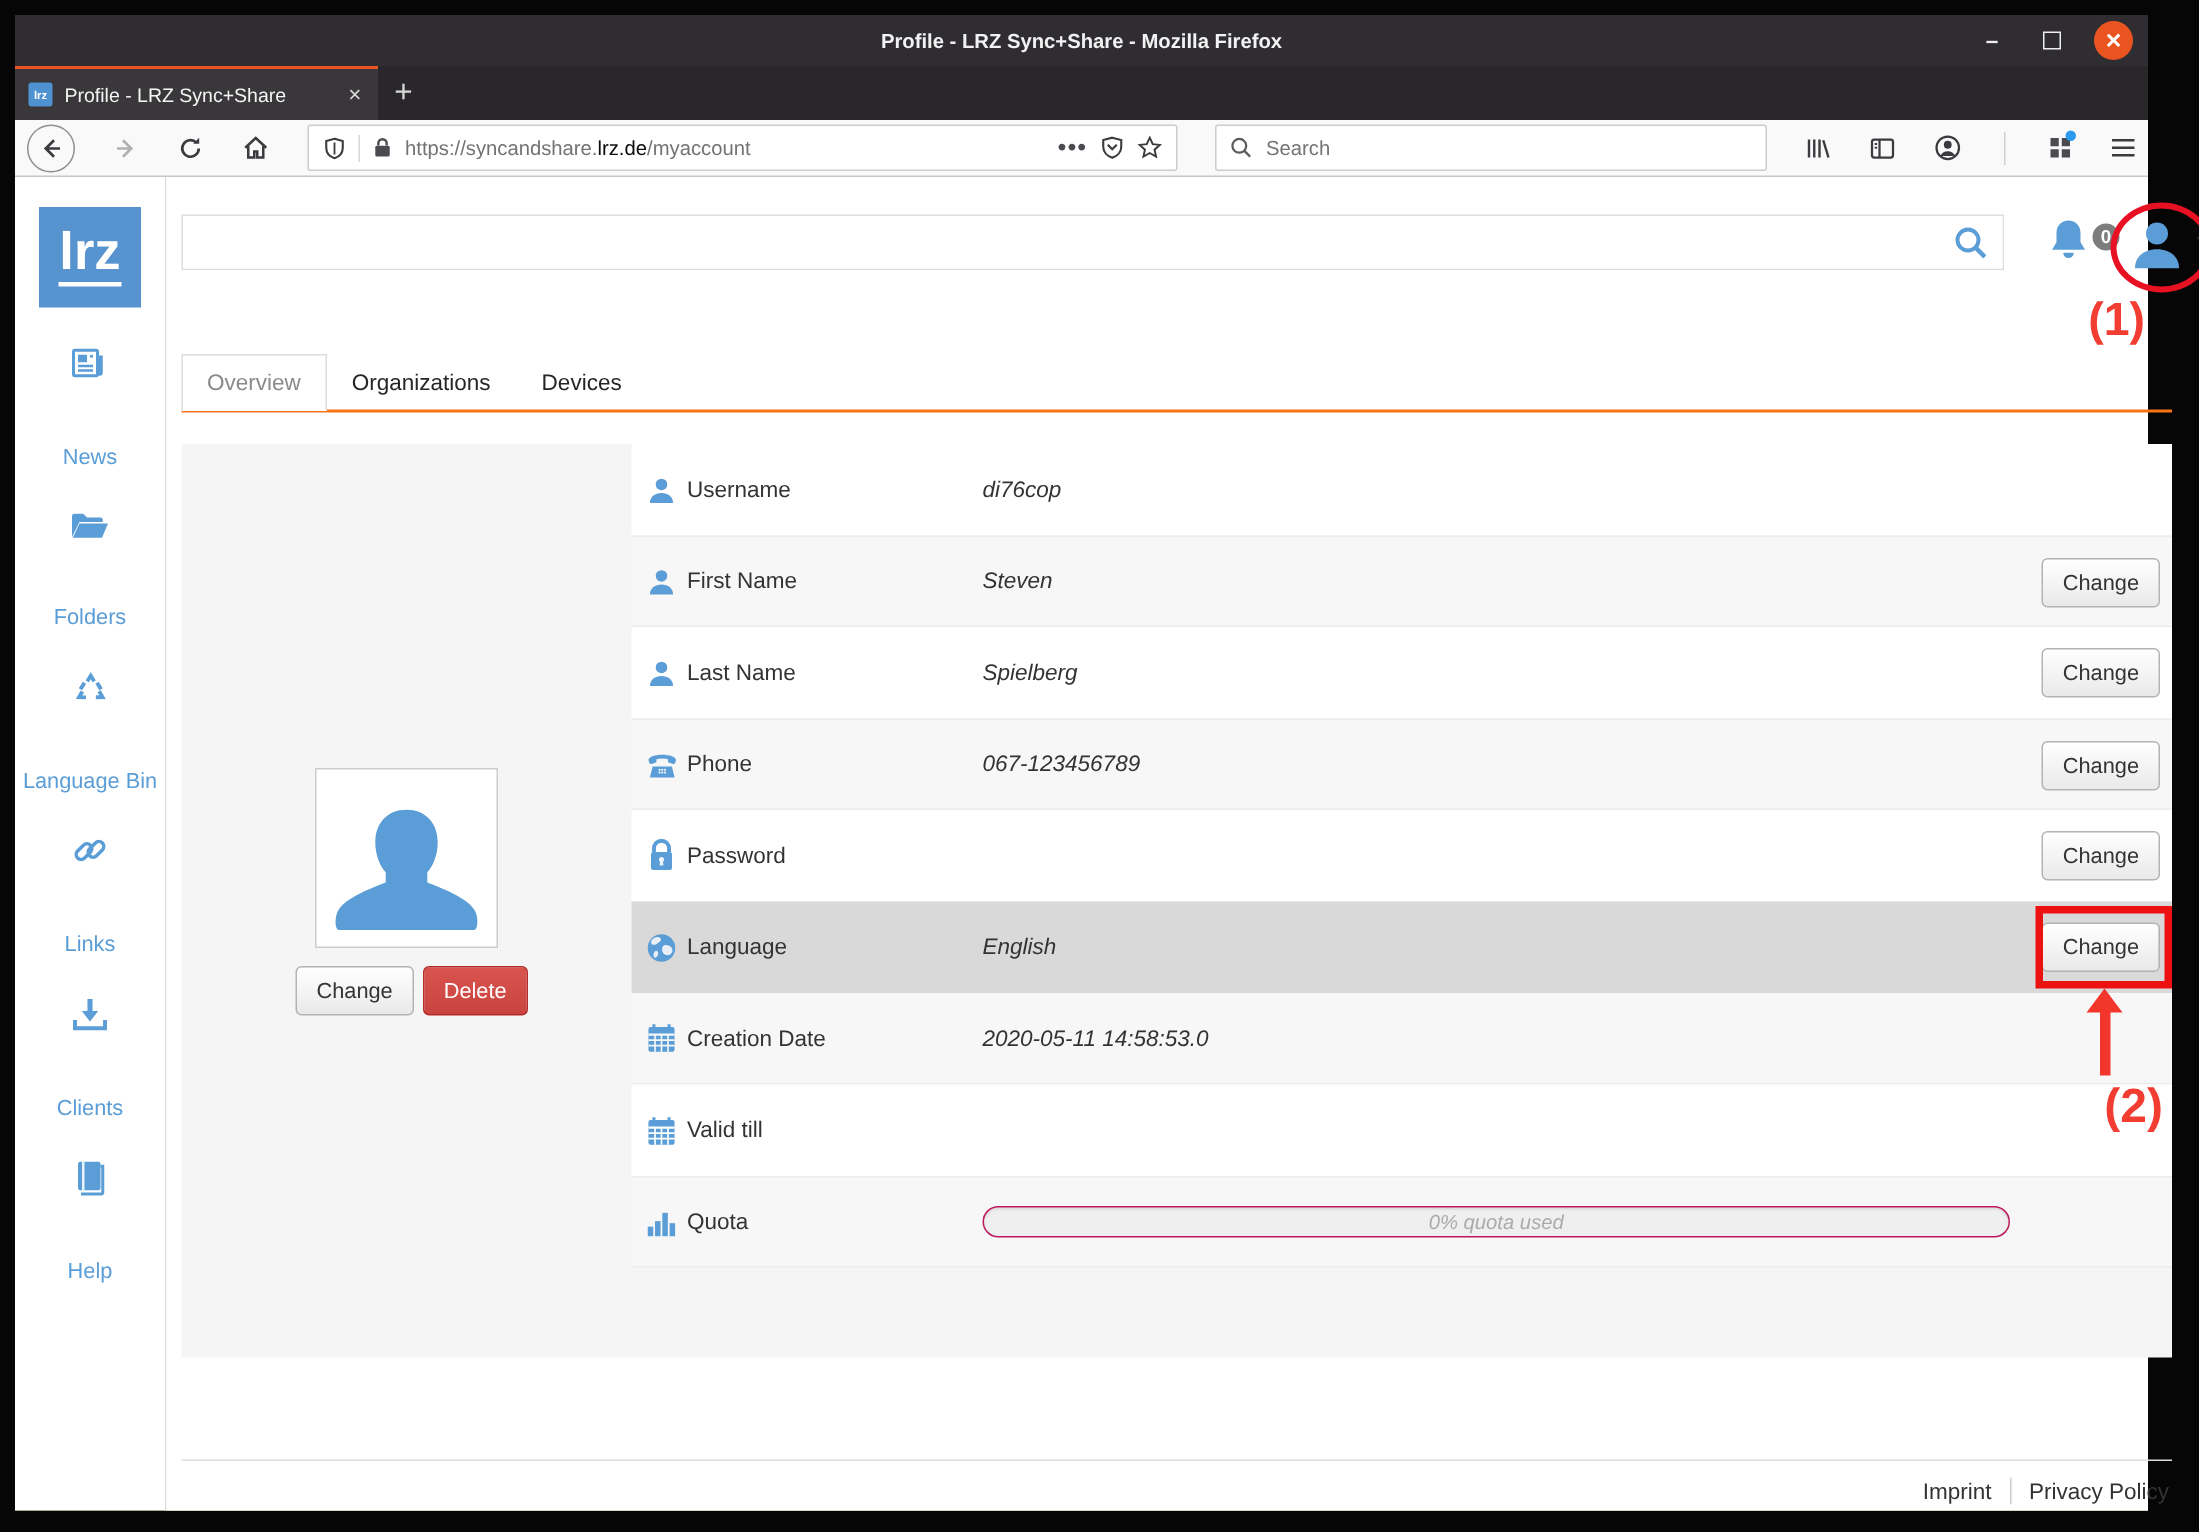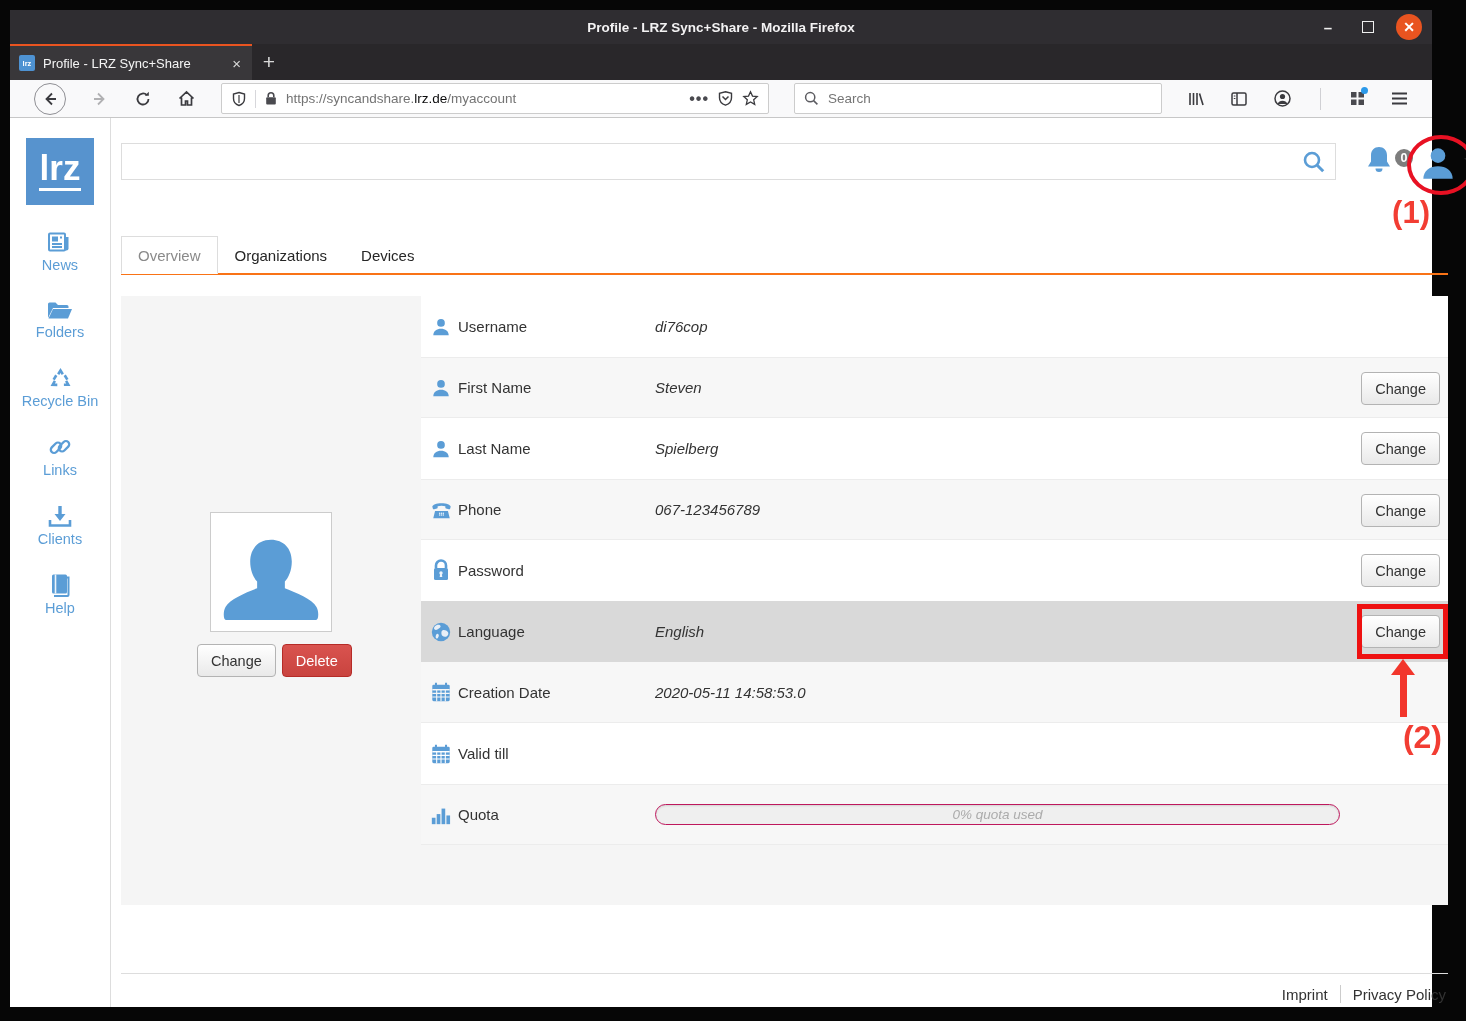--- a/index.html
+++ b/index.html
@@ -29,21 +29,21 @@
     width:224px;background:#39373a;border-top:2px solid #e95420;
     display:flex;align-items:center;gap:8px;padding:0 9px;color:#f5f5f5;font-size:13px;
   }
   .favicon{width:16px;height:16px;border-radius:2px;background:#4e92d2;color:#fff;
     font-size:7.5px;font-weight:bold;display:flex;align-items:center;justify-content:center;flex:0 0 auto;}
   .tab-title{flex:1;white-space:nowrap;overflow:hidden;}
   .tab-close{color:#d8d8d8;font-size:15px;padding:0 2px;}
   .newtab{width:34px;display:flex;align-items:center;justify-content:center;color:#d8d8d8;font-size:21px;font-weight:300;}
   .navbar{
     height:37px;background:#f9f9fa;border-bottom:1px solid #c7c7c7;flex:0 0 auto;
-    display:flex;align-items:center;padding:0 24px;gap:25px;
+    display:flex;align-items:center;padding:0 8px;gap:25px;
   }
   .nbtn{display:flex;align-items:center;justify-content:center;flex:0 0 auto;}
   .back-circle{width:30px;height:30px;border:1px solid #8f8f94;border-radius:50%;}
   .urlbar{
     height:29px;flex:2.3 1 0;background:#fff;border:1px solid #ccc;border-radius:2px;
     display:flex;align-items:center;padding:0 9px;gap:8px;min-width:0;
   }
   .url-text{flex:1;font-size:13.5px;color:#737373;white-space:nowrap;overflow:hidden;}
   .url-host{color:#0c0c0d;}
   .url-sep{width:1px;height:18px;background:#d7d7db;}
@@ -58,21 +58,21 @@
   .gridwrap{position:relative;}
   .griddot{position:absolute;right:-2px;top:-3px;width:7px;height:7px;border-radius:50%;background:#2c9aea;}
   
   .content{flex:1;display:flex;background:#fff;min-height:0;}
   .app-sidebar{width:100px;flex:0 0 auto;border-right:1px solid #ddd;display:flex;flex-direction:column;align-items:center;}
   .logo{
     margin-top:20px;width:68px;height:67px;background:#5793ce;color:#fff;
     display:flex;align-items:center;justify-content:center;flex:0 0 auto;
   }
   .logo span{font-size:35px;font-weight:bold;line-height:0.9;border-bottom:3px solid #fff;padding:0 1px 4px 1px;}
-  .side-item{margin-top:24px;display:flex;flex-direction:column;align-items:center;color:#5b9dd6;font-size:14.5px;line-height:1.2;cursor:pointer;}
+  .side-item{margin-top:24px;display:flex;flex-direction:column;align-items:center;color:#5b9dd6;font-size:14.5px;line-height:1.2;cursor:pointer;gap:40px;}
   .side-item svg{display:block;margin-bottom:2px;}
   .main{flex:1;position:relative;background:#fff;min-width:0;}
   
   .main-topbar{position:absolute;left:10px;top:25px;width:1327px;height:40px;}
   .app-search{position:absolute;left:0;top:0;width:1215px;height:37px;border:1px solid #ddd;background:#fff;box-sizing:border-box;}
   .app-search input{width:100%;height:100%;border:0;outline:0;padding:0 40px 0 10px;font-size:15px;box-sizing:border-box;font-family:"Liberation Sans",sans-serif;}
   .app-search .mag{position:absolute;right:8px;top:6px;}
   .bell-wrap{position:absolute;left:1243px;top:1px;}
   .badge{
     position:absolute;left:1272px;top:4px;width:22px;height:22px;border-radius:50%;
@@ -286,21 +286,21 @@
       </div>
 
       <div class="side-item">
         <svg width="27" height="25" viewBox="0 0 27 25">
             <path d="M13.5 2l3.4 5.6-2.2 1.3-1.2-2-1.2 2-2.2-1.3z" fill="#5b9dd6"></path>
             <path d="M3.5 20l3.3-5.7 2.2 1.3-1.1 2h2.4v2.6z" fill="#5b9dd6"></path>
             <path d="M23.5 20l-6.6.1v-2.6h2.3l-1.2-2 2.2-1.3z" fill="#5b9dd6"></path>
             <path d="M8.2 8.5l2.2 1.4-2.6 4.3-2.3-1.3z" fill="#5b9dd6"></path>
             <path d="M18.8 8.5l2.7 4.4-2.3 1.3-2.6-4.3z" fill="#5b9dd6"></path>
           </svg>
-        <span>Recycle Bin</span>
+        <span>Language Bin</span>
       </div>
 
       <div class="side-item">
         <svg width="26" height="26" viewBox="0 0 26 26">
             <rect x="3" y="10.5" width="12" height="6.5" rx="3.25" transform="rotate(-45 9 13.75)" stroke="#5b9dd6" stroke-width="2.3" fill="none"></rect>
             <rect x="11" y="9" width="12" height="6.5" rx="3.25" transform="rotate(-45 17 12.25)" stroke="#5b9dd6" stroke-width="2.3" fill="none"></rect>
           </svg>
         <span>Links</span>
       </div>
 

